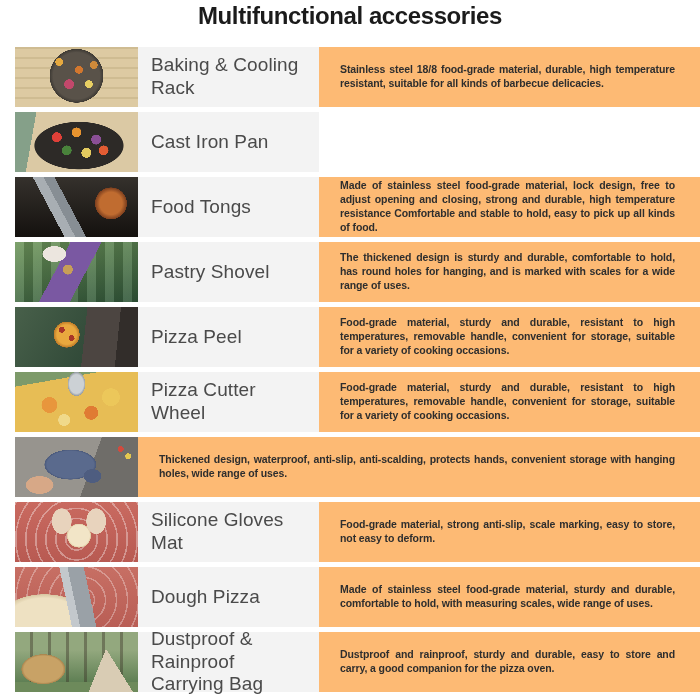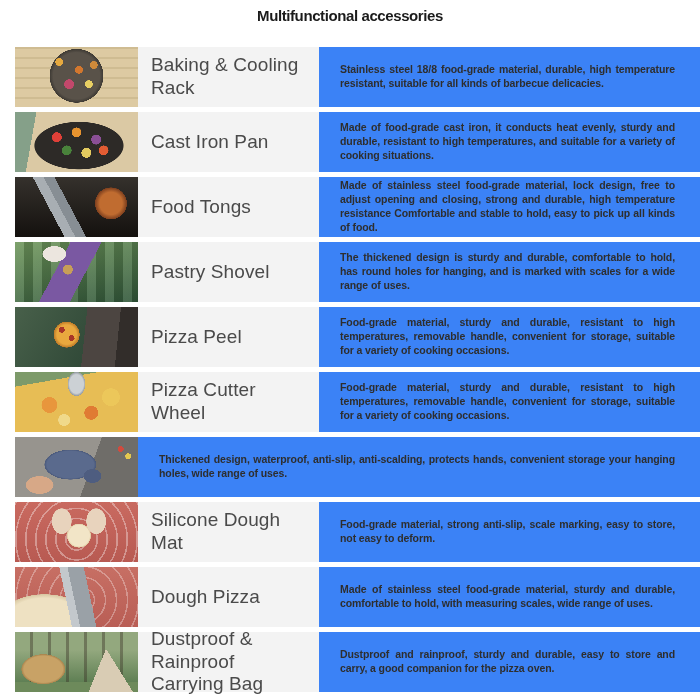--- a/index.html
+++ b/index.html
@@ -9,21 +9,21 @@
     background: #ffffff;
     overflow: hidden;
     font-family: "Liberation Sans", sans-serif;
   }
   .page { width: 700px; height: 700px; }
 
   
   .header { text-align: center; padding-top: 5px; height: 45px; }
   .header .title-line {
     margin: 0;
-    font-size: 15px;
+    font-size: 24px;
     line-height: 21px;
     font-weight: 700;
     letter-spacing: -0.4px;
     color: var(--title-color, #1b1b1b);
   }
 
   
   .table { margin-top: 2px; }
   .row { display: flex; height: 60px; margin: 0 0 5px 15px; }
 
@@ -40,21 +40,21 @@
     font-weight: 400;
     color: var(--name-color, #4a4a4a);
     line-height: 1.2;
     letter-spacing: 0.1px;
   }
 
   .desc-cell {
     flex: 1;
     display: flex; align-items: center;
     padding: 0 25px 0 21px;
-    background: #3b82f6;
+    background: #fdba74;
   }
   .desc {
     margin: 0;
     font-size: 10.5px;
     font-weight: 700;
     color: var(--desc-color, #2e2e2e);
     line-height: 1.33;
     letter-spacing: -0.1px;
     text-align: justify;
   }
@@ -142,23 +142,20 @@
     </div>
     <div class="desc-cell">
       <p class="desc">Stainless steel 18/8 food-grade material, durable, high temperature resistant, suitable for all kinds of barbecue delicacies.</p>
     </div>
   </div>
       <div class="row">
     <div class="photo photo-2"></div>
     <div class="name-cell">
       <span class="name">Cast Iron Pan</span>
     </div>
-    <div class="desc-cell">
-      <p class="desc">Made of food-grade cast iron, it conducts heat evenly, sturdy and durable, resistant to high temperatures, and suitable for a variety of cooking situations.</p>
-    </div>
   </div>
       <div class="row">
     <div class="photo photo-3"></div>
     <div class="name-cell">
       <span class="name">Food Tongs</span>
     </div>
     <div class="desc-cell">
       <p class="desc">Made of stainless steel food-grade material, lock design, free to adjust opening and closing, strong and durable, high temperature resistance Comfortable and stable to hold, easy to pick up all kinds of food.</p>
     </div>
   </div>
@@ -185,27 +182,27 @@
     <div class="name-cell">
       <span class="name">Pizza Cutter Wheel</span>
     </div>
     <div class="desc-cell">
       <p class="desc">Food-grade material, sturdy and durable, resistant to high temperatures, removable handle, convenient for storage, suitable for a variety of cooking occasions.</p>
     </div>
   </div>
       <div class="row">
     <div class="photo photo-7"></div>
     <div class="desc-cell">
-      <p class="desc">Thickened design, waterproof, anti-slip, anti-scalding, protects hands, convenient storage your hanging holes, wide range of uses.</p>
+      <p class="desc">Thickened design, waterproof, anti-slip, anti-scalding, protects hands, convenient storage with hanging holes, wide range of uses.</p>
     </div>
   </div>
       <div class="row">
     <div class="photo photo-8"></div>
     <div class="name-cell">
-      <span class="name">Silicone Dough Mat</span>
+      <span class="name">Silicone Gloves Mat</span>
     </div>
     <div class="desc-cell">
       <p class="desc">Food-grade material, strong anti-slip, scale marking, easy to store, not easy to deform.</p>
     </div>
   </div>
       <div class="row">
     <div class="photo photo-9"></div>
     <div class="name-cell">
       <span class="name">Dough Pizza</span>
     </div>

